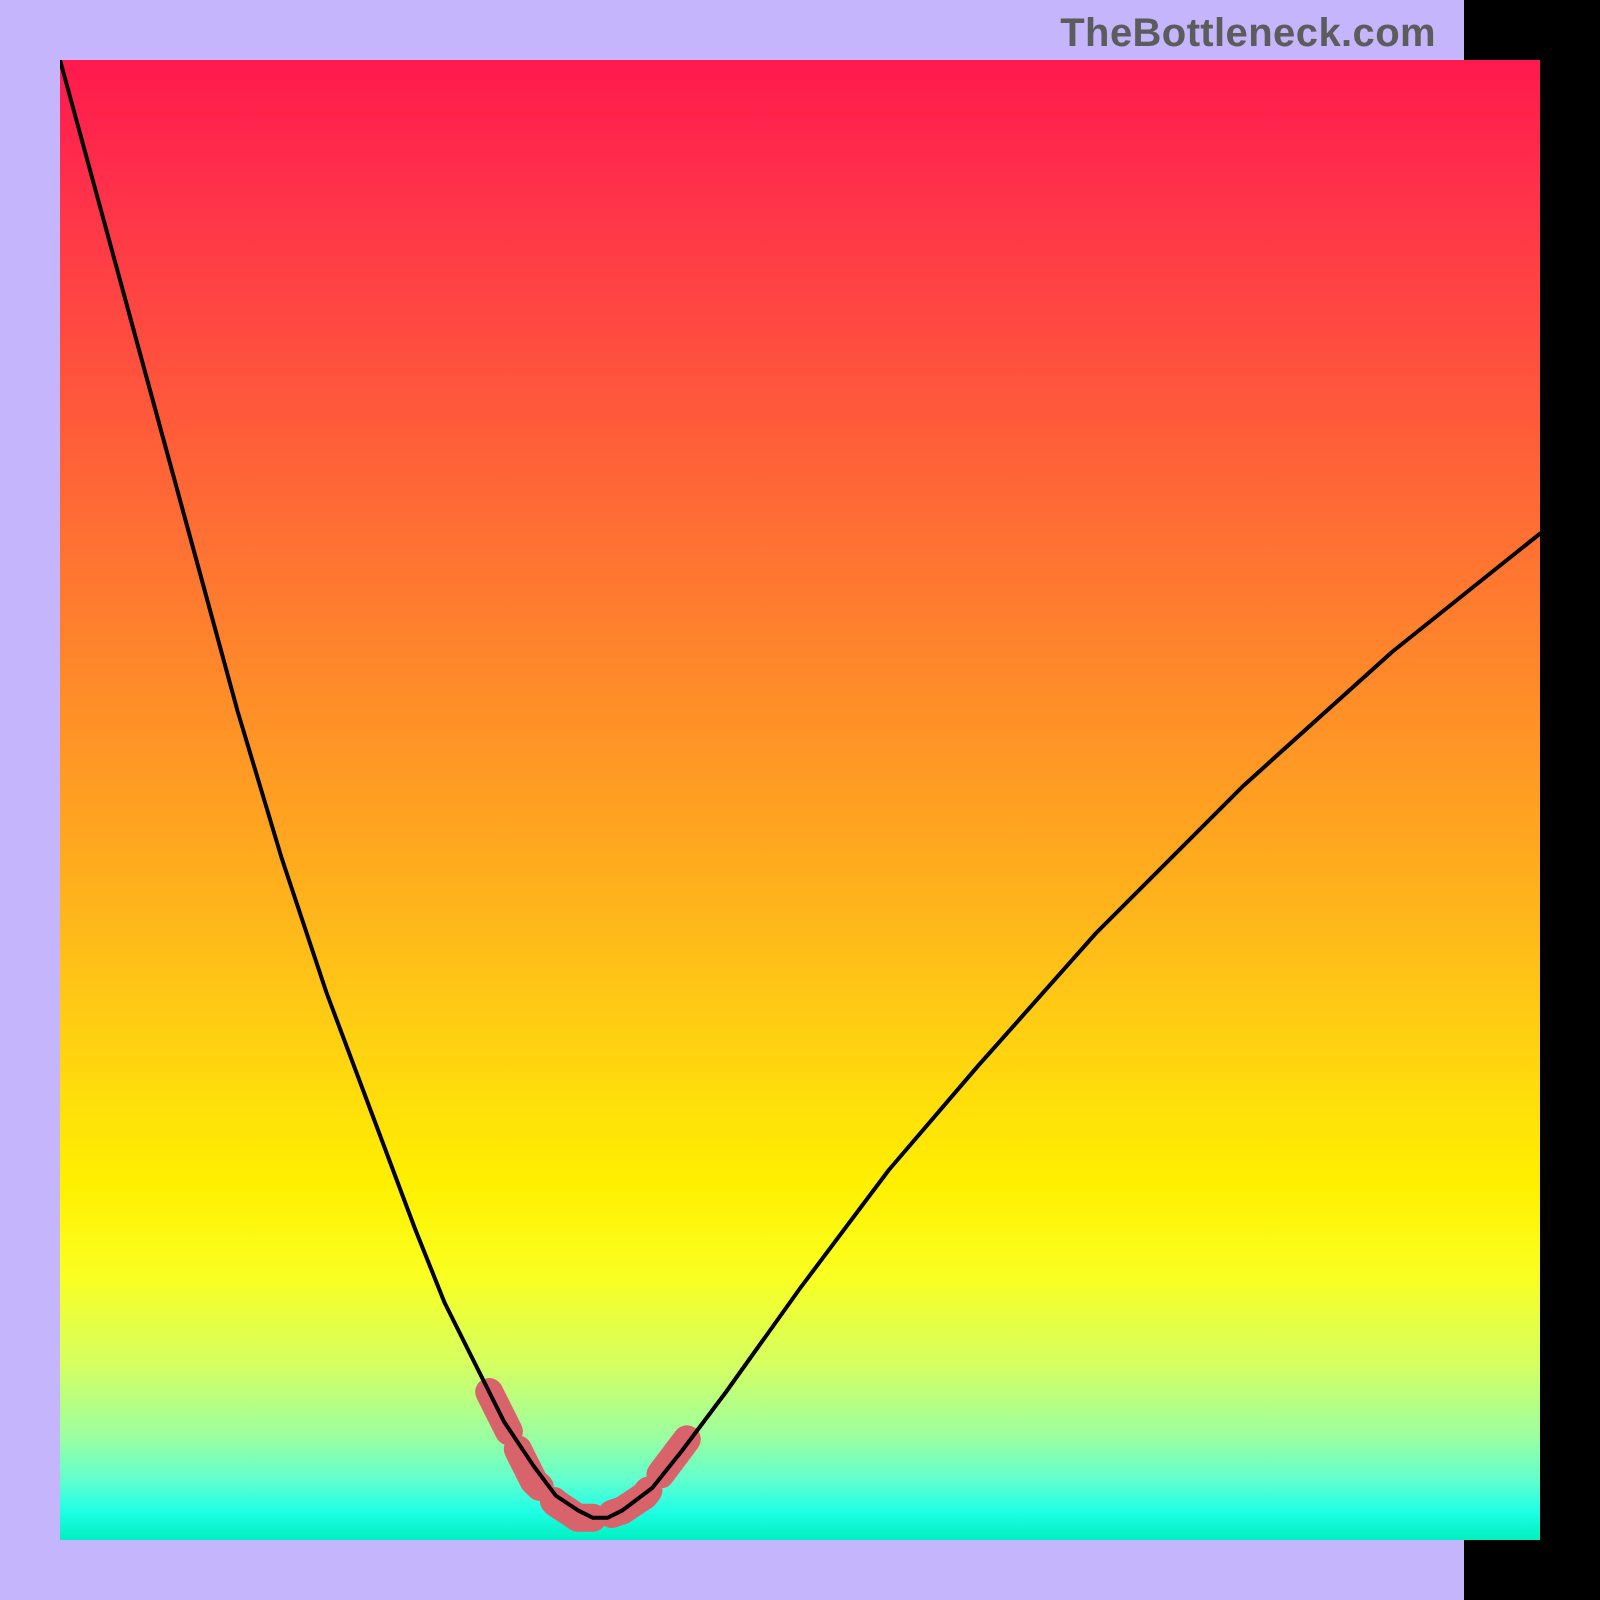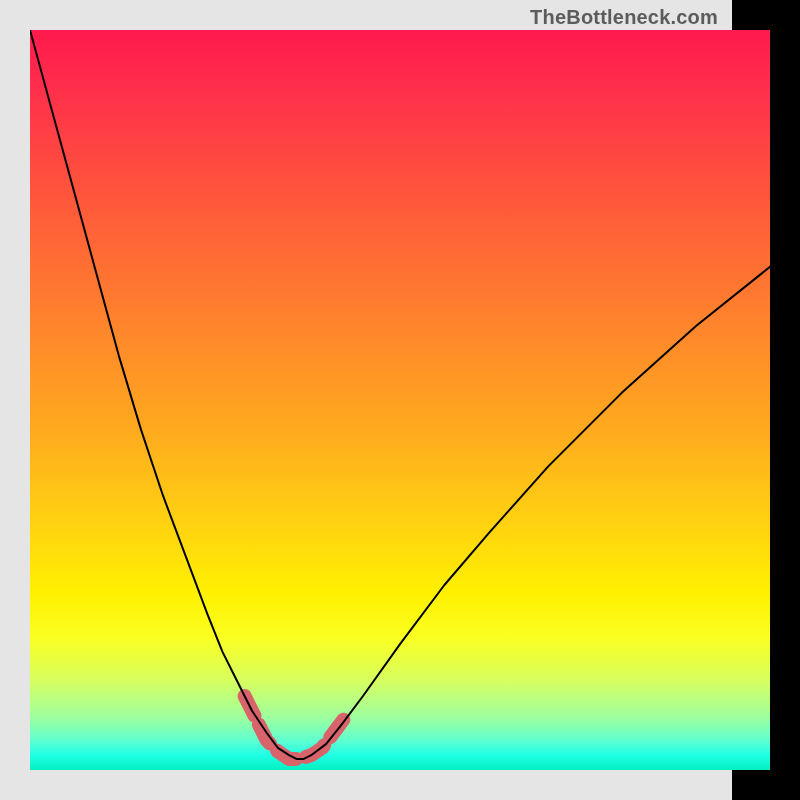--- a/index.html
+++ b/index.html
@@ -1,20 +1,20 @@
 <!DOCTYPE html>
 <html><head>
 <meta charset="utf-8">
 <style>
   * { margin: 0; padding: 0; box-sizing: border-box; }
   html, body { width: 800px; height: 800px; overflow: hidden; background: #000; }
   .frame {
     width: 732px;
     height: 800px;
-    background: #e5e5e5;
+    background: #c4b5fd;
     position: relative;
   }
   .plot-area {
     position: absolute;
     left: 30px;
     top: 30px;
     width: 740px;
     height: 740px;
     background: linear-gradient(to bottom,
       #ff1a4d 0%,

